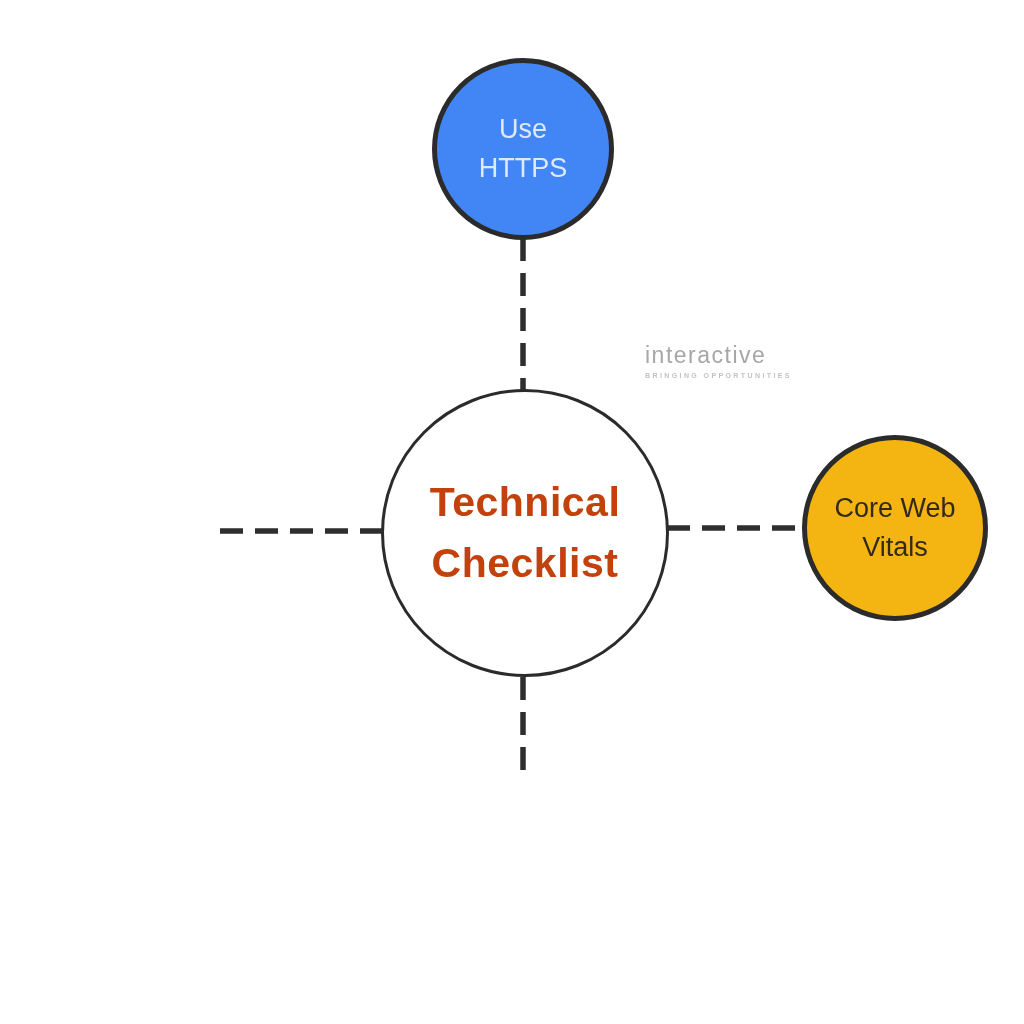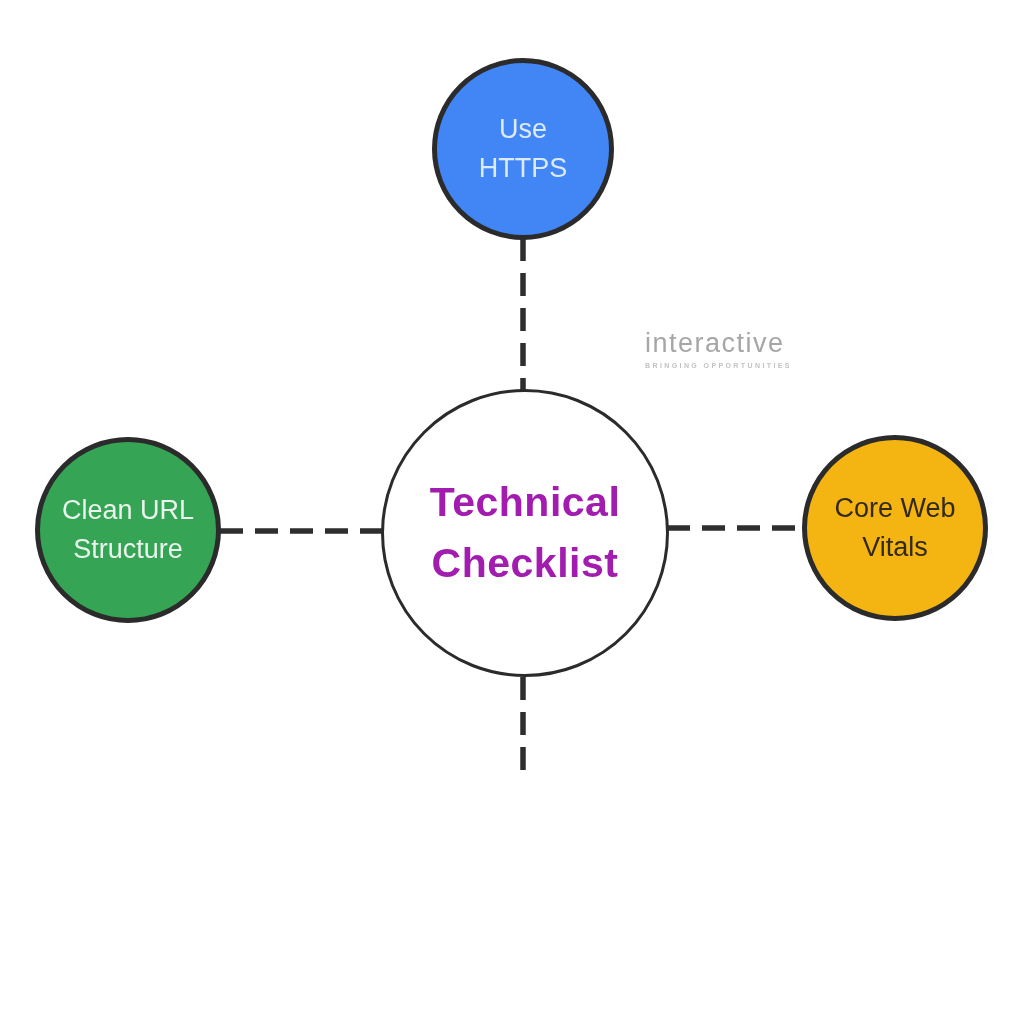--- a/index.html
+++ b/index.html
@@ -57,25 +57,25 @@
     display: flex;
     flex-direction: column;
   }
   .logo-brand {
     font-size: 34px;
     font-weight: 700;
     letter-spacing: 0.5px;
     line-height: 1;
   }
   .logo-sub {
-    font-size: 27px;
+    font-size: 23px;
     font-weight: 400;
     letter-spacing: 1.5px;
     line-height: 1;
-    margin-top: 0;
+    margin-top: 14px;
   }
   .logo-tagline {
     font-size: 7px;
     font-weight: 700;
     letter-spacing: 2.4px;
     line-height: 1;
     margin-top: 5px;
     white-space: nowrap;
   }
 </style>
@@ -85,33 +85,29 @@
 <div class="canvas">
 
   <svg class="connectors" viewBox="0 0 1024 1024" xmlns="http://www.w3.org/2000/svg">
     <line x1="523" y1="238" x2="523" y2="391" stroke-width="5.5" stroke-dasharray="23 12" style="stroke: rgb(46, 46, 46);"></line>
     <line x1="523" y1="677" x2="523" y2="781" stroke-width="5.5" stroke-dasharray="23 12" style="stroke: rgb(46, 46, 46);"></line>
     <line x1="220" y1="531" x2="383" y2="531" stroke-width="5.5" stroke-dasharray="23 12" style="stroke: rgb(46, 46, 46);"></line>
     <line x1="667" y1="528" x2="804" y2="528" stroke-width="5.5" stroke-dasharray="23 12" style="stroke: rgb(46, 46, 46);"></line>
   </svg>
 
   <div class="node node-center" style="background-color: rgb(255, 255, 255); border-color: rgb(43, 43, 43);">
-    <span class="label" style="color: #a21caf;">Technical
+    <span class="label" style="color: #c2410c;">Technical
 Checklist</span>
   </div>
 
   <div class="node node-top" style="background-color: rgb(66, 133, 244); border-color: rgb(43, 43, 43);">
     <span class="label" style="color: rgb(220, 234, 252);">Use
 HTTPS</span>
   </div>
 
-  <div class="node node-left" style="background-color: rgb(54, 164, 85); border-color: rgb(43, 43, 43);">
-    <span class="label" style="color: rgb(233, 245, 236);">Clean URL
-Structure</span>
-  </div>
 
   <div class="node node-right" style="background-color: rgb(244, 181, 18); border-color: rgb(43, 43, 43);">
     <span class="label" style="color: rgb(51, 41, 26);">Core Web
 Vitals</span>
   </div>
 
 
   <div class="logo">
     <span class="logo-sub" style="color: rgb(166, 166, 166);">interactive</span>
     <span class="logo-tagline" style="color: rgb(194, 194, 194);">BRINGING OPPORTUNITIES</span>

